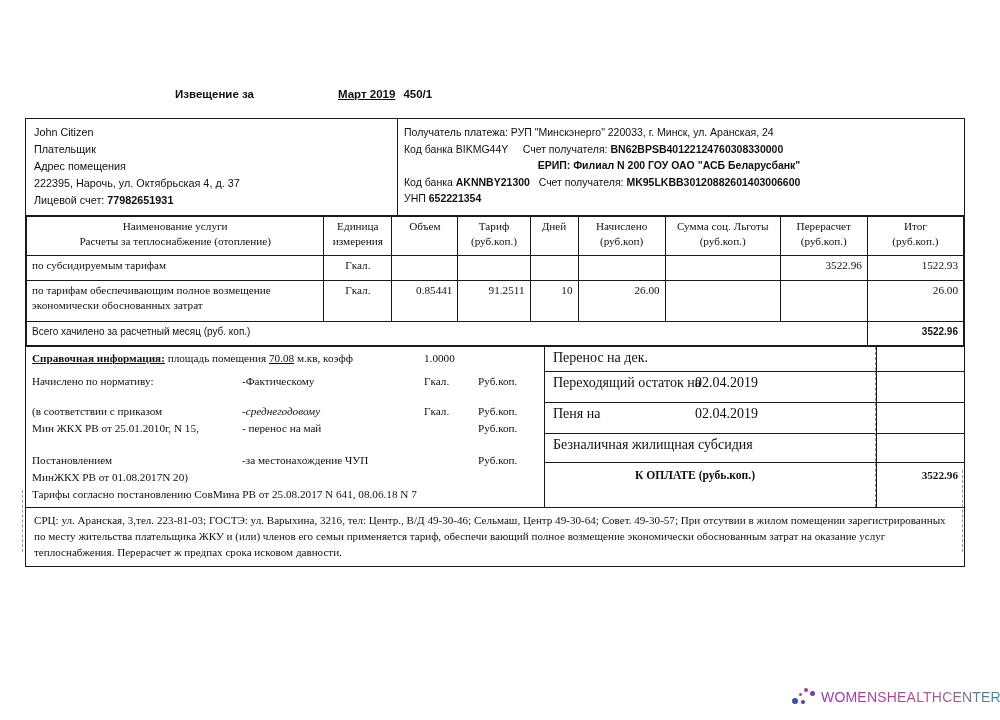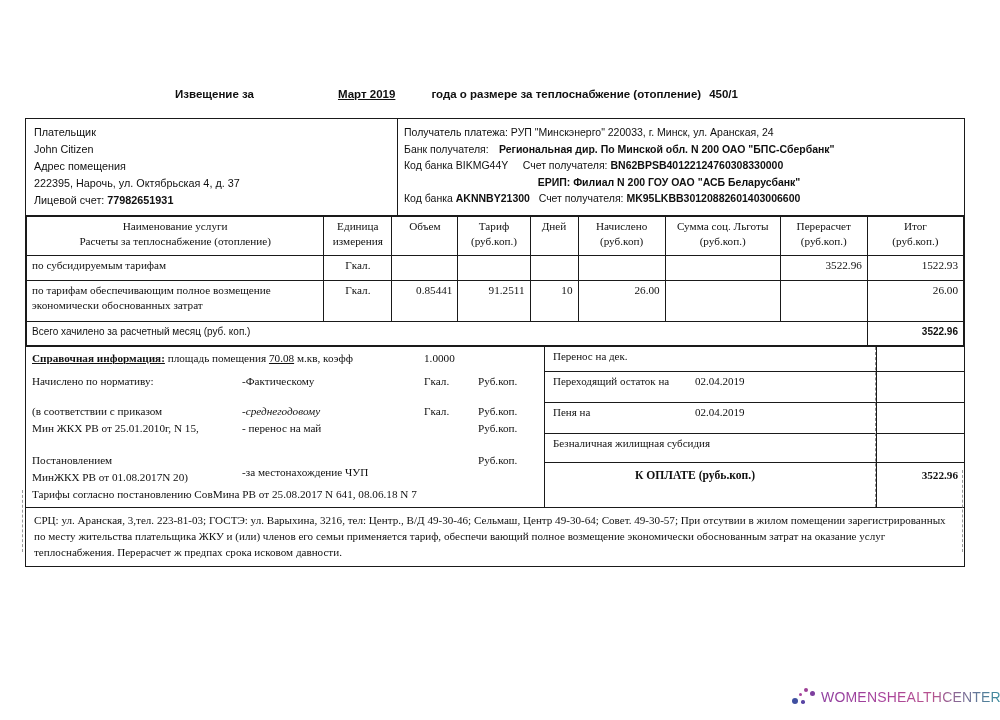--- a/index.html
+++ b/index.html
@@ -148,21 +148,21 @@
   .pay-row {
     display: flex;
     border-bottom: 1.3px solid #1a1a1a;
     box-sizing: border-box;
   }
   .pay-row:last-child { border-bottom: none; gap: 31px; }
   .pay-lbl {
     flex: 1;
     box-sizing: border-box;
     padding: 3px 8px;
-    font-size: 11px;
+    font-size: 14px;
     white-space: nowrap;
     position: relative;
   }
   .pay-lbl .dt { position: absolute; left: 150px; }
   .pay-val {
     width: 88px;
     box-sizing: border-box;
     border-left: 1.3px solid #1a1a1a;
     padding: 3px 6px;
     text-align: right;
@@ -257,63 +257,62 @@
   }
 </style>
 </head>
 <body>
 
 <div id="page">
 
   <div class="title-row">
     <span class="t-lbl">Извещение за</span>
     <span class="t-period">Март 2019</span>
-    <span class="t-tail">года о размере за теплоснабжение (отопление)</span>
     <span class="t-num">450/1</span>
   </div>
 
   <div class="doc-frame">
 
     <div class="party-row">
 
       <div class="party-left">
+        <span class="ln">John Citizen</span>
         <span class="ln">Плательщик</span>
-        <span class="ln">John Citizen</span>
         <span class="ln">Адрес помещения</span>
         <span class="ln">222395, Нарочь, ул. Октябрьская  4, д. 37</span>
         <span class="ln">
           <span>Лицевой счет:</span>
           <span class="b">77982651931</span>
         </span>
       </div>
 
       <div class="party-right">
         <span class="ln">
           <span>Получатель платежа:</span>
           <span>РУП "Минскэнерго" 220033, г. Минск, ул. Аранская, 24</span>
-        </span>
-        <span class="ln">
-          <span class="ind-1">Банк получателя:</span>
-          <span class="b">Региональная дир. По Минской обл. N 200 ОАО "БПС-Сбербанк"</span>
         </span>
         <span class="ln">
           <span>Код банка</span>
           <span>BIKMG44Y</span>
           &nbsp;&nbsp;&nbsp;
           <span>Счет получателя:</span>
           <span class="b">BN62BPSB40122124760308330000</span>
         </span>
         <span class="ln center-ln b">ЕРИП: Филиал N 200 ГОУ ОАО "АСБ Беларусбанк"</span>
         <span class="ln">
           <span>Код банка</span>
           <span class="b">AKNNBY21300</span>
           &nbsp;
           <span>Счет получателя:</span>
           <span class="b">MK95LKBB30120882601403006600</span>
         </span>
+        <span class="ln">
+          <span>УНП</span>
+          <span class="b">652221354</span>
+        </span>
       </div>
     </div>
 
     <table class="svc">
       <colgroup>
         <col style="width:297px">
         <col style="width:68px">
         <col style="width:66px">
         <col style="width:72px">
         <col style="width:48px">
@@ -409,21 +408,21 @@
         <div class="ref-line" style="left:6px; top:57px;">(в соответствии с приказом</div>
         <div class="ref-line" style="left:216px; top:57px;font-style:italic;">-среднегодовому</div>
         <div class="ref-line" style="left:398px; top:57px;">Гкал.</div>
         <div class="ref-line" style="left:452px; top:57px;">Руб.коп.</div>
 
         <div class="ref-line" style="left:6px; top:74px;">Мин ЖКХ РВ от 25.01.2010г, N 15,</div>
         <div class="ref-line" style="left:216px; top:74px;">- перенос на май</div>
         <div class="ref-line" style="left:452px; top:74px;">Руб.коп.</div>
 
         <div class="ref-line" style="left:6px; top:106px;">Постановлением</div>
-        <div class="ref-line" style="left:216px; top:118px;">-за местонахождение ЧУП</div>
+        <div class="ref-line" style="left:216px; top:106px;">-за местонахождение ЧУП</div>
         <div class="ref-line" style="left:452px; top:106px;">Руб.коп.</div>
 
         <div class="ref-line" style="left:6px; top:123px;">МинЖКХ РВ от 01.08.2017N 20)</div>
         <div class="ref-line" style="left:6px; top:140px;">Тарифы согласно постановлению СовМина РВ от 25.08.2017 N 641, 08.06.18 N 7</div>
       </div>
 
       <div class="pay-box">
         <span class="pay-dash"></span>
 
         <div class="pay-row h1">

